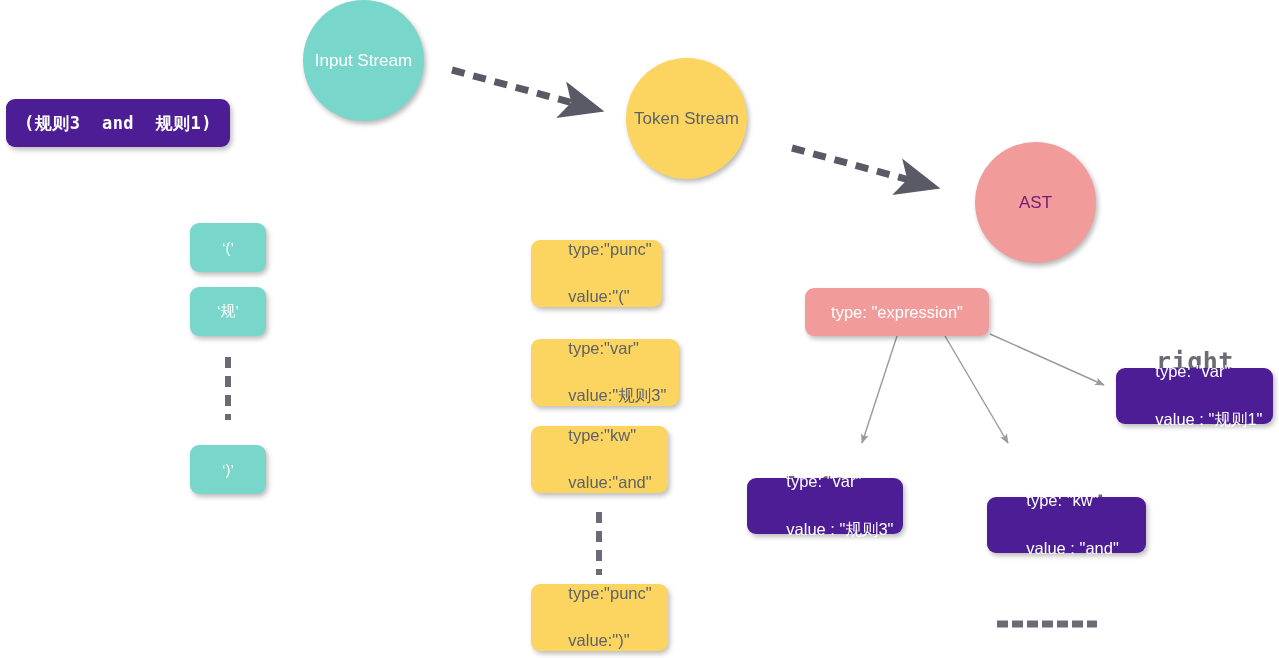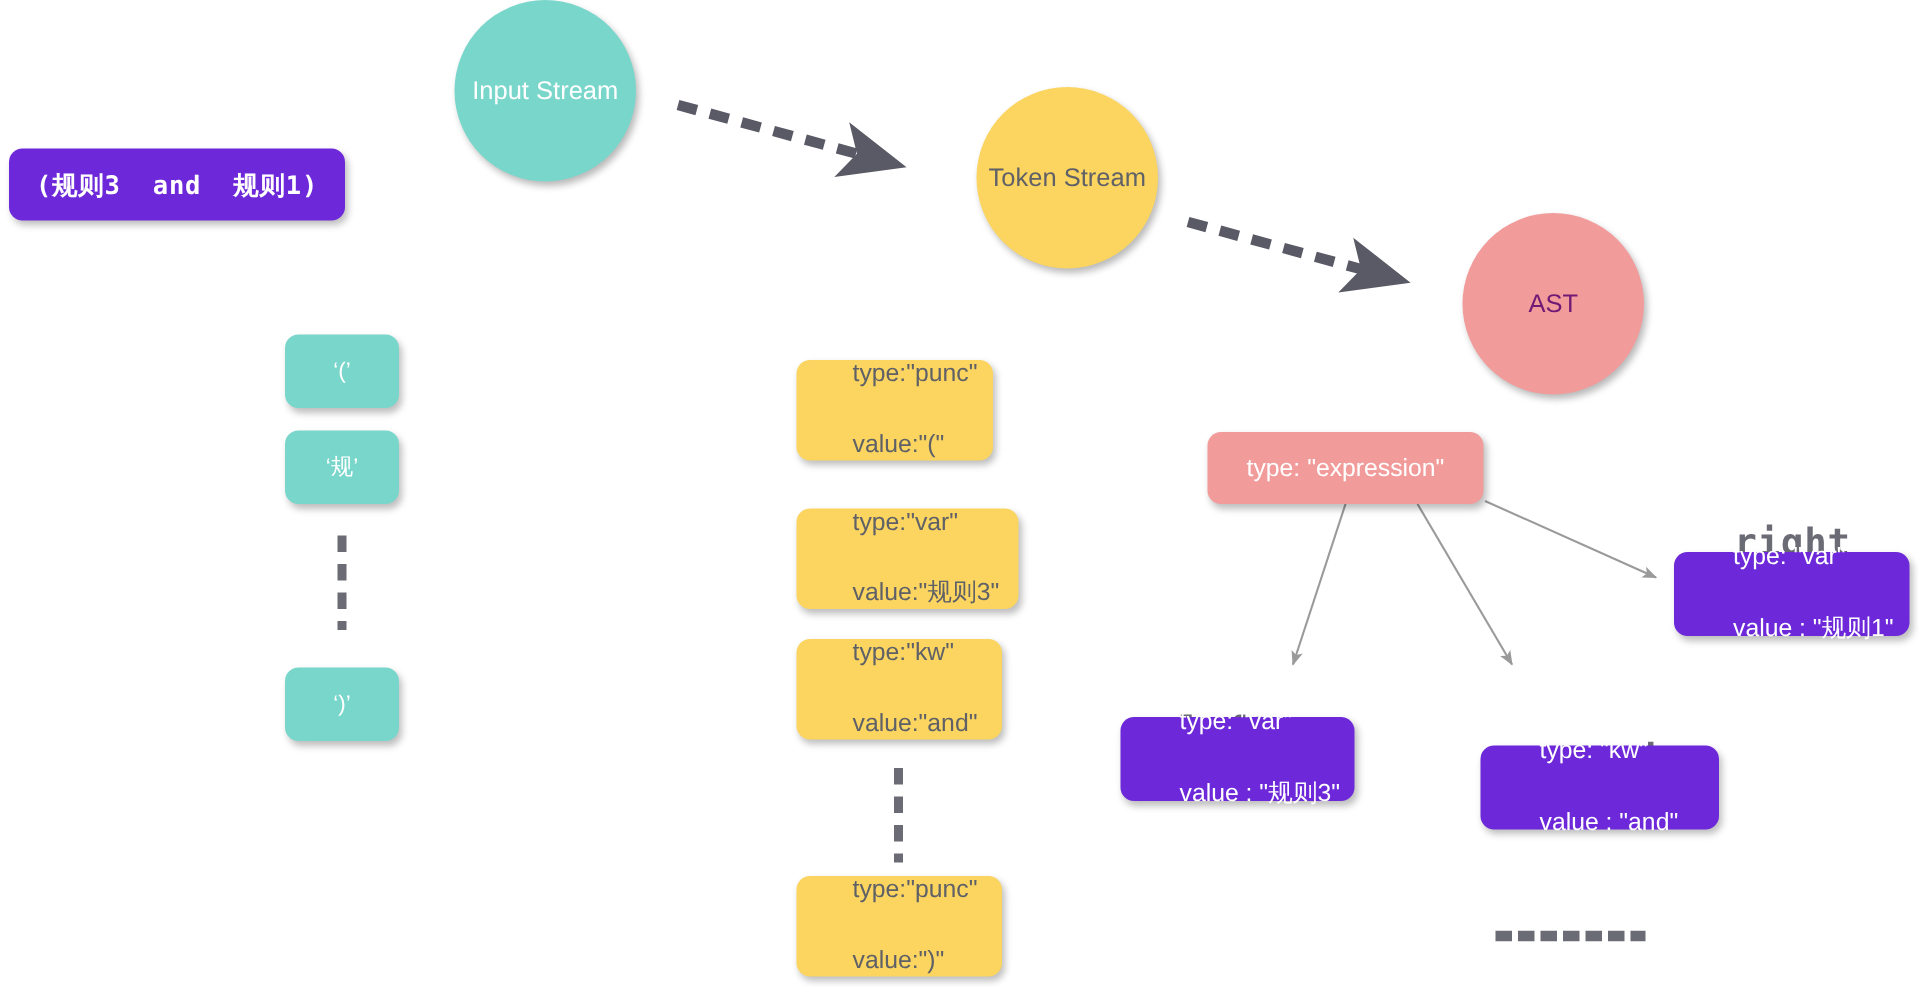--- a/index.html
+++ b/index.html
@@ -50,21 +50,21 @@
     color: #701a75;
     font-size: 17px;
   }
 
   
   .box {
     border-radius: 9px;
     box-shadow: 2px 3px 5px rgba(0,0,0,0.26);
   }
   .box-dark {
-    background: #6d28d9;
+    background: #4c1d95;
     color: #ffffff;
   }
   .box-teal {
     background: #79d6cb;
     color: #ffffff;
   }
   .box-yellow {
     background: #fbd560;
     color: #5f6167;
   }
@@ -143,21 +143,21 @@
 </svg>
 
 <div class="node box box-dark expr-src" style="left:6px; top:99px; width:224px; height:48px;">
   <span>(规则3  and  规则1)</span>
 </div>
 
 <div class="node circle circle-input" style="left:303px; top:0px; width:121px; height:121px;">
   <span>Input Stream</span>
 </div>
 
-<div class="node circle circle-token" style="left:651px; top:58px; width:121px; height:121px;">
+<div class="node circle circle-token" style="left:626px; top:58px; width:121px; height:121px;">
   <span>Token Stream</span>
 </div>
 
 <div class="node circle circle-ast" style="left:975px; top:142px; width:121px; height:121px;">
   <span>AST</span>
 </div>
 
 <div class="node box box-teal charbox" style="left:190px; top:223px; width:76px; height:49px;">
   <span>‘(’</span>
 </div>

